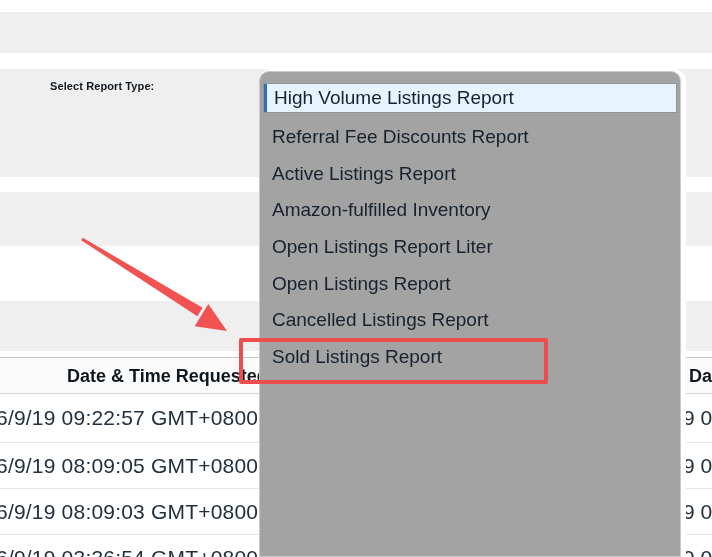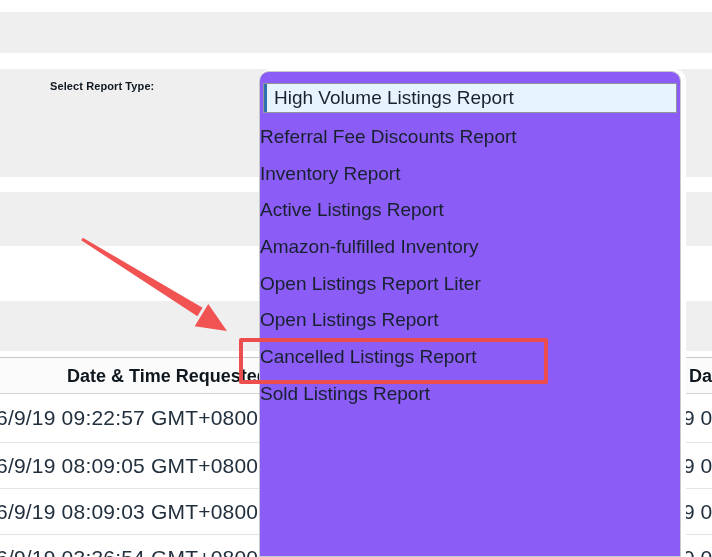--- a/index.html
+++ b/index.html
@@ -51,36 +51,36 @@
     font-size: 21px; color: #22303e; white-space: nowrap;
   }
 
   
   .dd-halo {
     position: absolute; left: 259px; top: 69px; width: 427px; height: 488px;
     background: #ffffff; border-radius: 12px 12px 0 0; z-index: 2;
   }
   .dd-popup {
     position: absolute; left: 0; top: 2px; width: 422px; height: 486px;
-    background: #8b5cf6; border: 1px solid #c8c9ca;
+    background: #a3a3a3; border: 1px solid #c8c9ca;
     border-radius: 10px 10px 0 0;
   }
   .dd-selected {
     position: absolute; left: 3px; top: 11px; width: 414px; height: 30px;
     background: #e8f4fd; border: 1px solid #8f969e;
     box-shadow: inset 3px 0 0 #2f70ae;
     font-size: 19px; line-height: 28px; padding-left: 10px;
     color: #17222e; white-space: nowrap; overflow: hidden; cursor: pointer;
   }
   .dd-list {
     position: absolute; left: 0; top: 47px; width: 100%;
     list-style: none;
   }
   .dd-list li {
-    height: 36.7px; line-height: 36.7px; 
+    height: 36.7px; line-height: 36.7px; padding-left: 12px;
     font-size: 19px; color: #17222e; white-space: nowrap; cursor: pointer;
   }
 
   
   .anno-box {
     position: absolute; left: 239px; top: 338px; width: 309px; height: 46px;
     border: 4px solid #ee4d4d; border-radius: 2px; z-index: 3;
     pointer-events: none;
   }
   .anno-arrow {
@@ -123,21 +123,20 @@
         <span class="td-frag">9 03</span>
       </div>
       </div>
   </div>
 
   <div class="dd-halo">
     <div class="dd-popup">
       <div class="dd-selected">High Volume Listings Report</div>
       <ul class="dd-list">
           <li>Referral Fee Discounts Report</li>
-          <li>Inventory Report</li>
           <li>Active Listings Report</li>
           <li>Amazon-fulfilled Inventory</li>
           <li>Open Listings Report Liter</li>
           <li>Open Listings Report</li>
           <li>Cancelled Listings Report</li>
           <li>Sold Listings Report</li>
         </ul>
     </div>
   </div>
 

